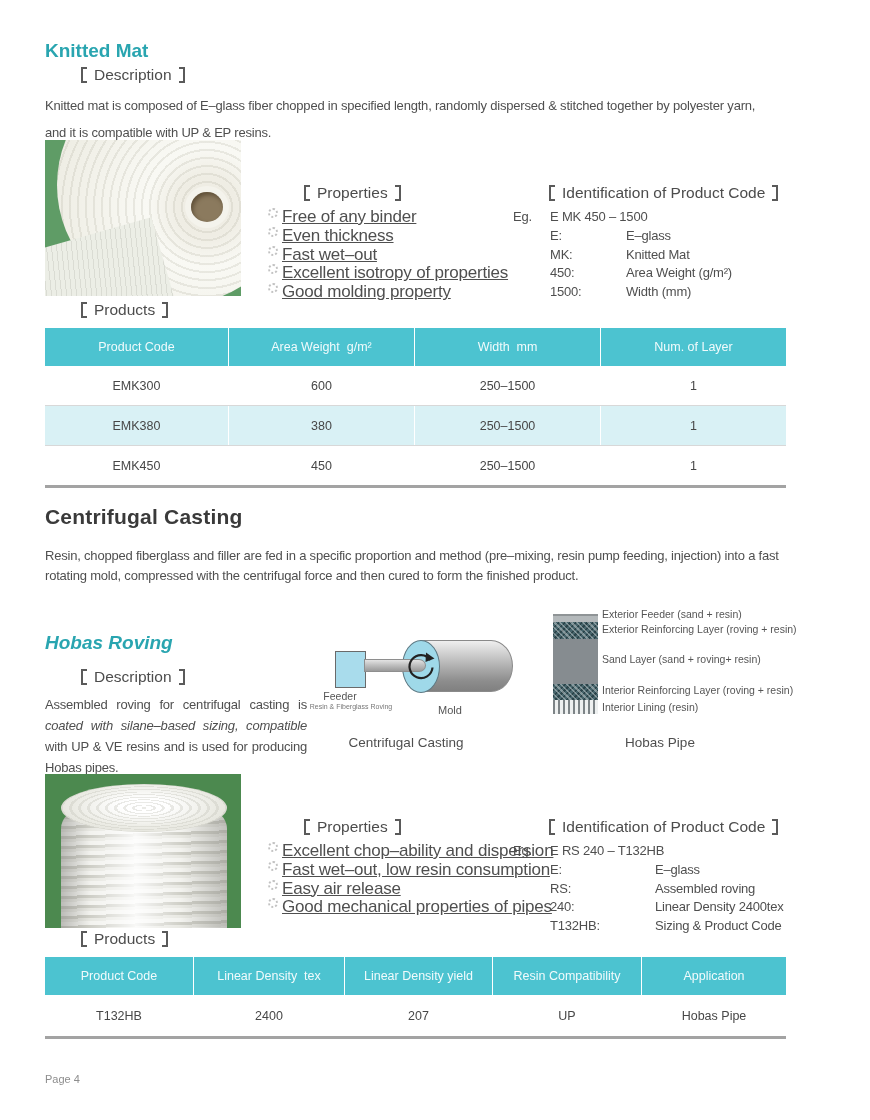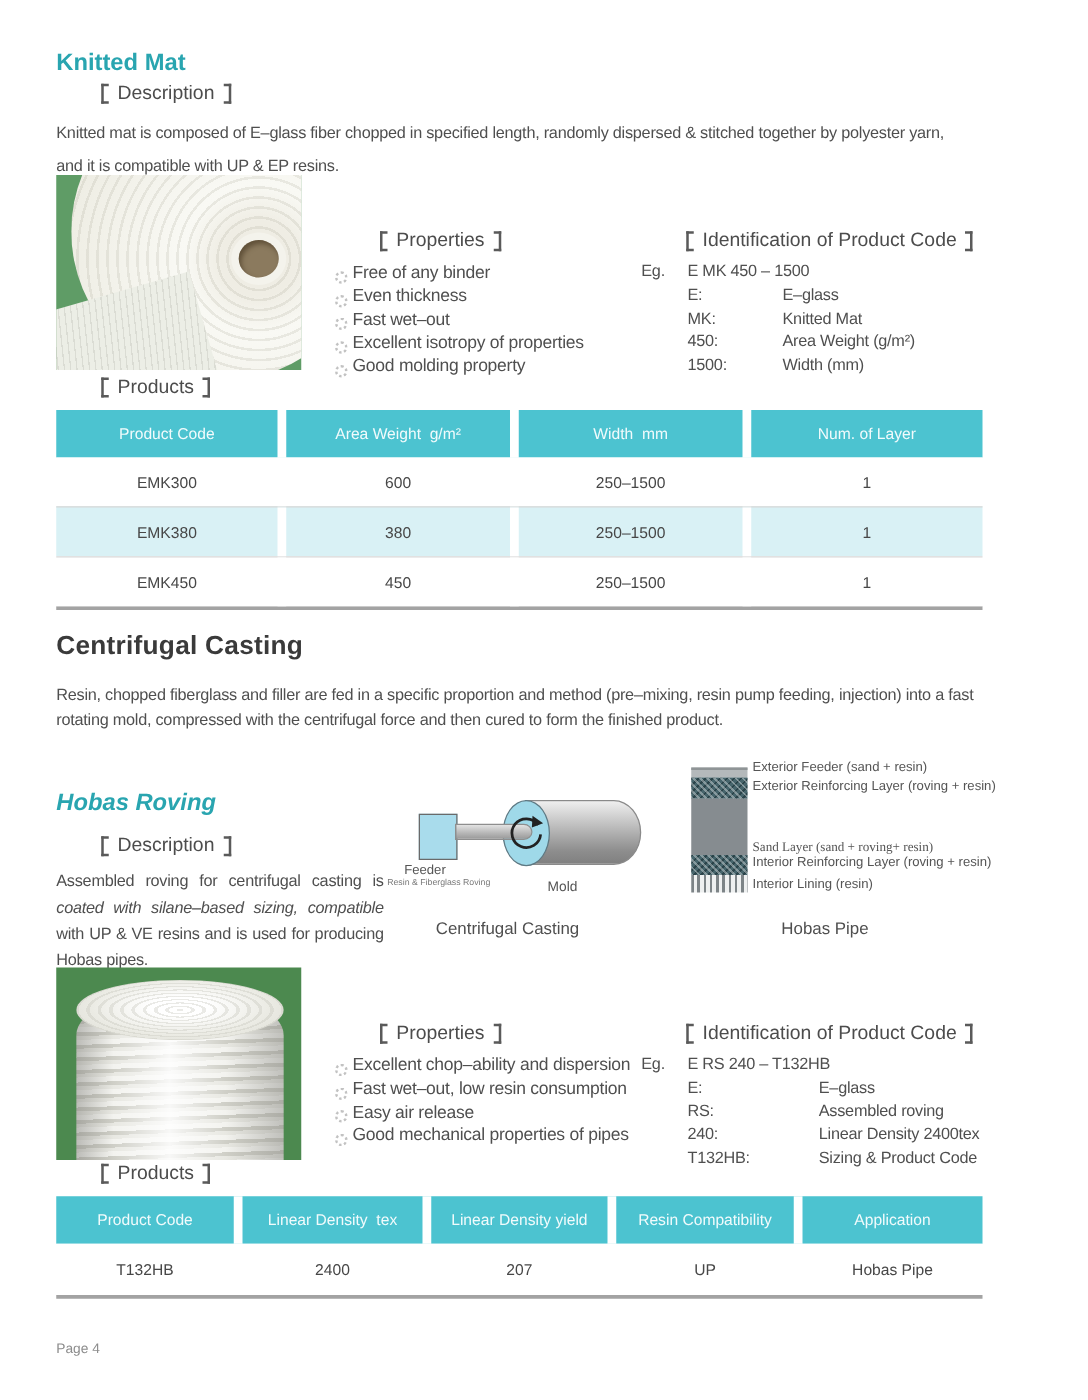--- a/index.html
+++ b/index.html
@@ -15,41 +15,41 @@
   .bh { display:flex; align-items:center; height:18px; font-size:15.5px; color:#4c4c4c;padding-left:36px; }
   .brk { display:inline-block; width:6px; height:16px; box-sizing:border-box; }
   .brk.l { border-left:2.5px solid #5a5a5a; border-top:2.5px solid #5a5a5a; border-bottom:2.5px solid #5a5a5a; margin-right:7px; }
   .brk.r { border-right:2.5px solid #5a5a5a; border-top:2.5px solid #5a5a5a; border-bottom:2.5px solid #5a5a5a; margin-left:7px; }
 
   
   .para { font-size:13px; color:#4f4f4f; letter-spacing:-0.2px; }
   .line { white-space:nowrap; }
 
   
-  .prop-item { display:flex; align-items:flex-end; font-size:14px; color:#4f4f4f; line-height:18.8px; letter-spacing:-0.2px; }
+  .prop-item { display:flex; align-items:flex-start; font-size:17px; color:#4f4f4f; line-height:18.8px; letter-spacing:-0.2px;text-decoration:underline; }
   .gb { flex:0 0 auto; width:10px; height:10px; border:2px dotted #c2c2c2; border-radius:50%;
         box-sizing:border-box; margin-right:4px; }
 
   
   .id-line { display:flex; font-size:13px; color:#4f4f4f; line-height:18.8px; letter-spacing:-0.2px; white-space:pre; }
   .id-eg { width:37px; flex:0 0 auto; }
   .id-indent { width:37px; flex:0 0 auto; }
   .id-code-1 { width:76px; flex:0 0 auto; }
   .id-code-2 { width:105px; flex:0 0 auto; }
 
   
   .tbl { position:absolute; left:45px; width:741px; border-bottom:3px solid #a3a3a3; }
   .thead { display:flex; background:#4cc3d0; height:38px; }
   .trow  { display:flex; background:#ffffff; height:39px; }
   .trow.alt { background:#d9f1f5; }
   .trow + .trow { border-top:1px solid #d8d8d8; }
   .t2 .trow { height:41px; }
   .cell { display:flex; align-items:center; justify-content:center; box-sizing:border-box;
           font-size:12.5px; color:#474747; white-space:pre; }
-  .cell:not(:last-child) { border-right:7px solid #ffffff; }
+  .cell:not(:last-child) { border-right:1px solid #ffffff; }
   .thead .cell { color:#f1fbfc; }
   .t1 .c0{width:184px} .t1 .c1{width:186px} .t1 .c2{width:186px} .t1 .c3{width:185px}
   .t2 .c0{width:149px} .t2 .c1{width:151px} .t2 .c2{width:148px} .t2 .c3{width:149px} .t2 .c4{width:144px}
 
   
   .photo1 { left:45px; top:140px; width:196px; height:156px; background:#5f9c66; overflow:hidden; }
   .mat-sheet { position:absolute; left:-28px; top:96px; width:155px; height:130px; background:#eceee6;
                transform:rotate(-16deg);
                background-image:repeating-linear-gradient(100deg, rgba(110,110,100,0.14) 0 1px, transparent 1px 5px); }
   .mat-roll { position:absolute; left:12px; top:-75px; width:240px; height:240px; border-radius:50%;
@@ -211,21 +211,21 @@
 
   <div class="abs pipe-bar">
     <div class="pl pl1"></div>
     <div class="pl pl2"></div>
     <div class="pl pl3"></div>
     <div class="pl pl4"></div>
     <div class="pl pl5"></div>
   </div>
   <div class="pipe-label" style="top:608px;">Exterior Feeder (sand + resin)</div>
   <div class="pipe-label" style="top:623px;">Exterior Reinforcing Layer (roving + resin)</div>
-  <div class="pipe-label" style="top:673px;font-family:Liberation Serif, serif;">Sand Layer (sand + roving+ resin)</div>
+  <div class="pipe-label" style="top:653px;">Sand Layer (sand + roving+ resin)</div>
   <div class="pipe-label" style="top:684px;">Interior Reinforcing Layer (roving + resin)</div>
   <div class="pipe-label" style="top:701px;">Interior Lining (resin)</div>
   <div class="abs diag-caption" style="left:600px; top:735px; width:120px;">Hobas Pipe</div>
 
   <div class="abs h-teal" style="left:45px; top:632px;font-style:italic;">Hobas Roving</div>
 
   <div class="abs bh" style="left:45px; top:668px;">
     <span class="brk l"></span>
     <span>Description</span>
     <span class="brk r"></span>

